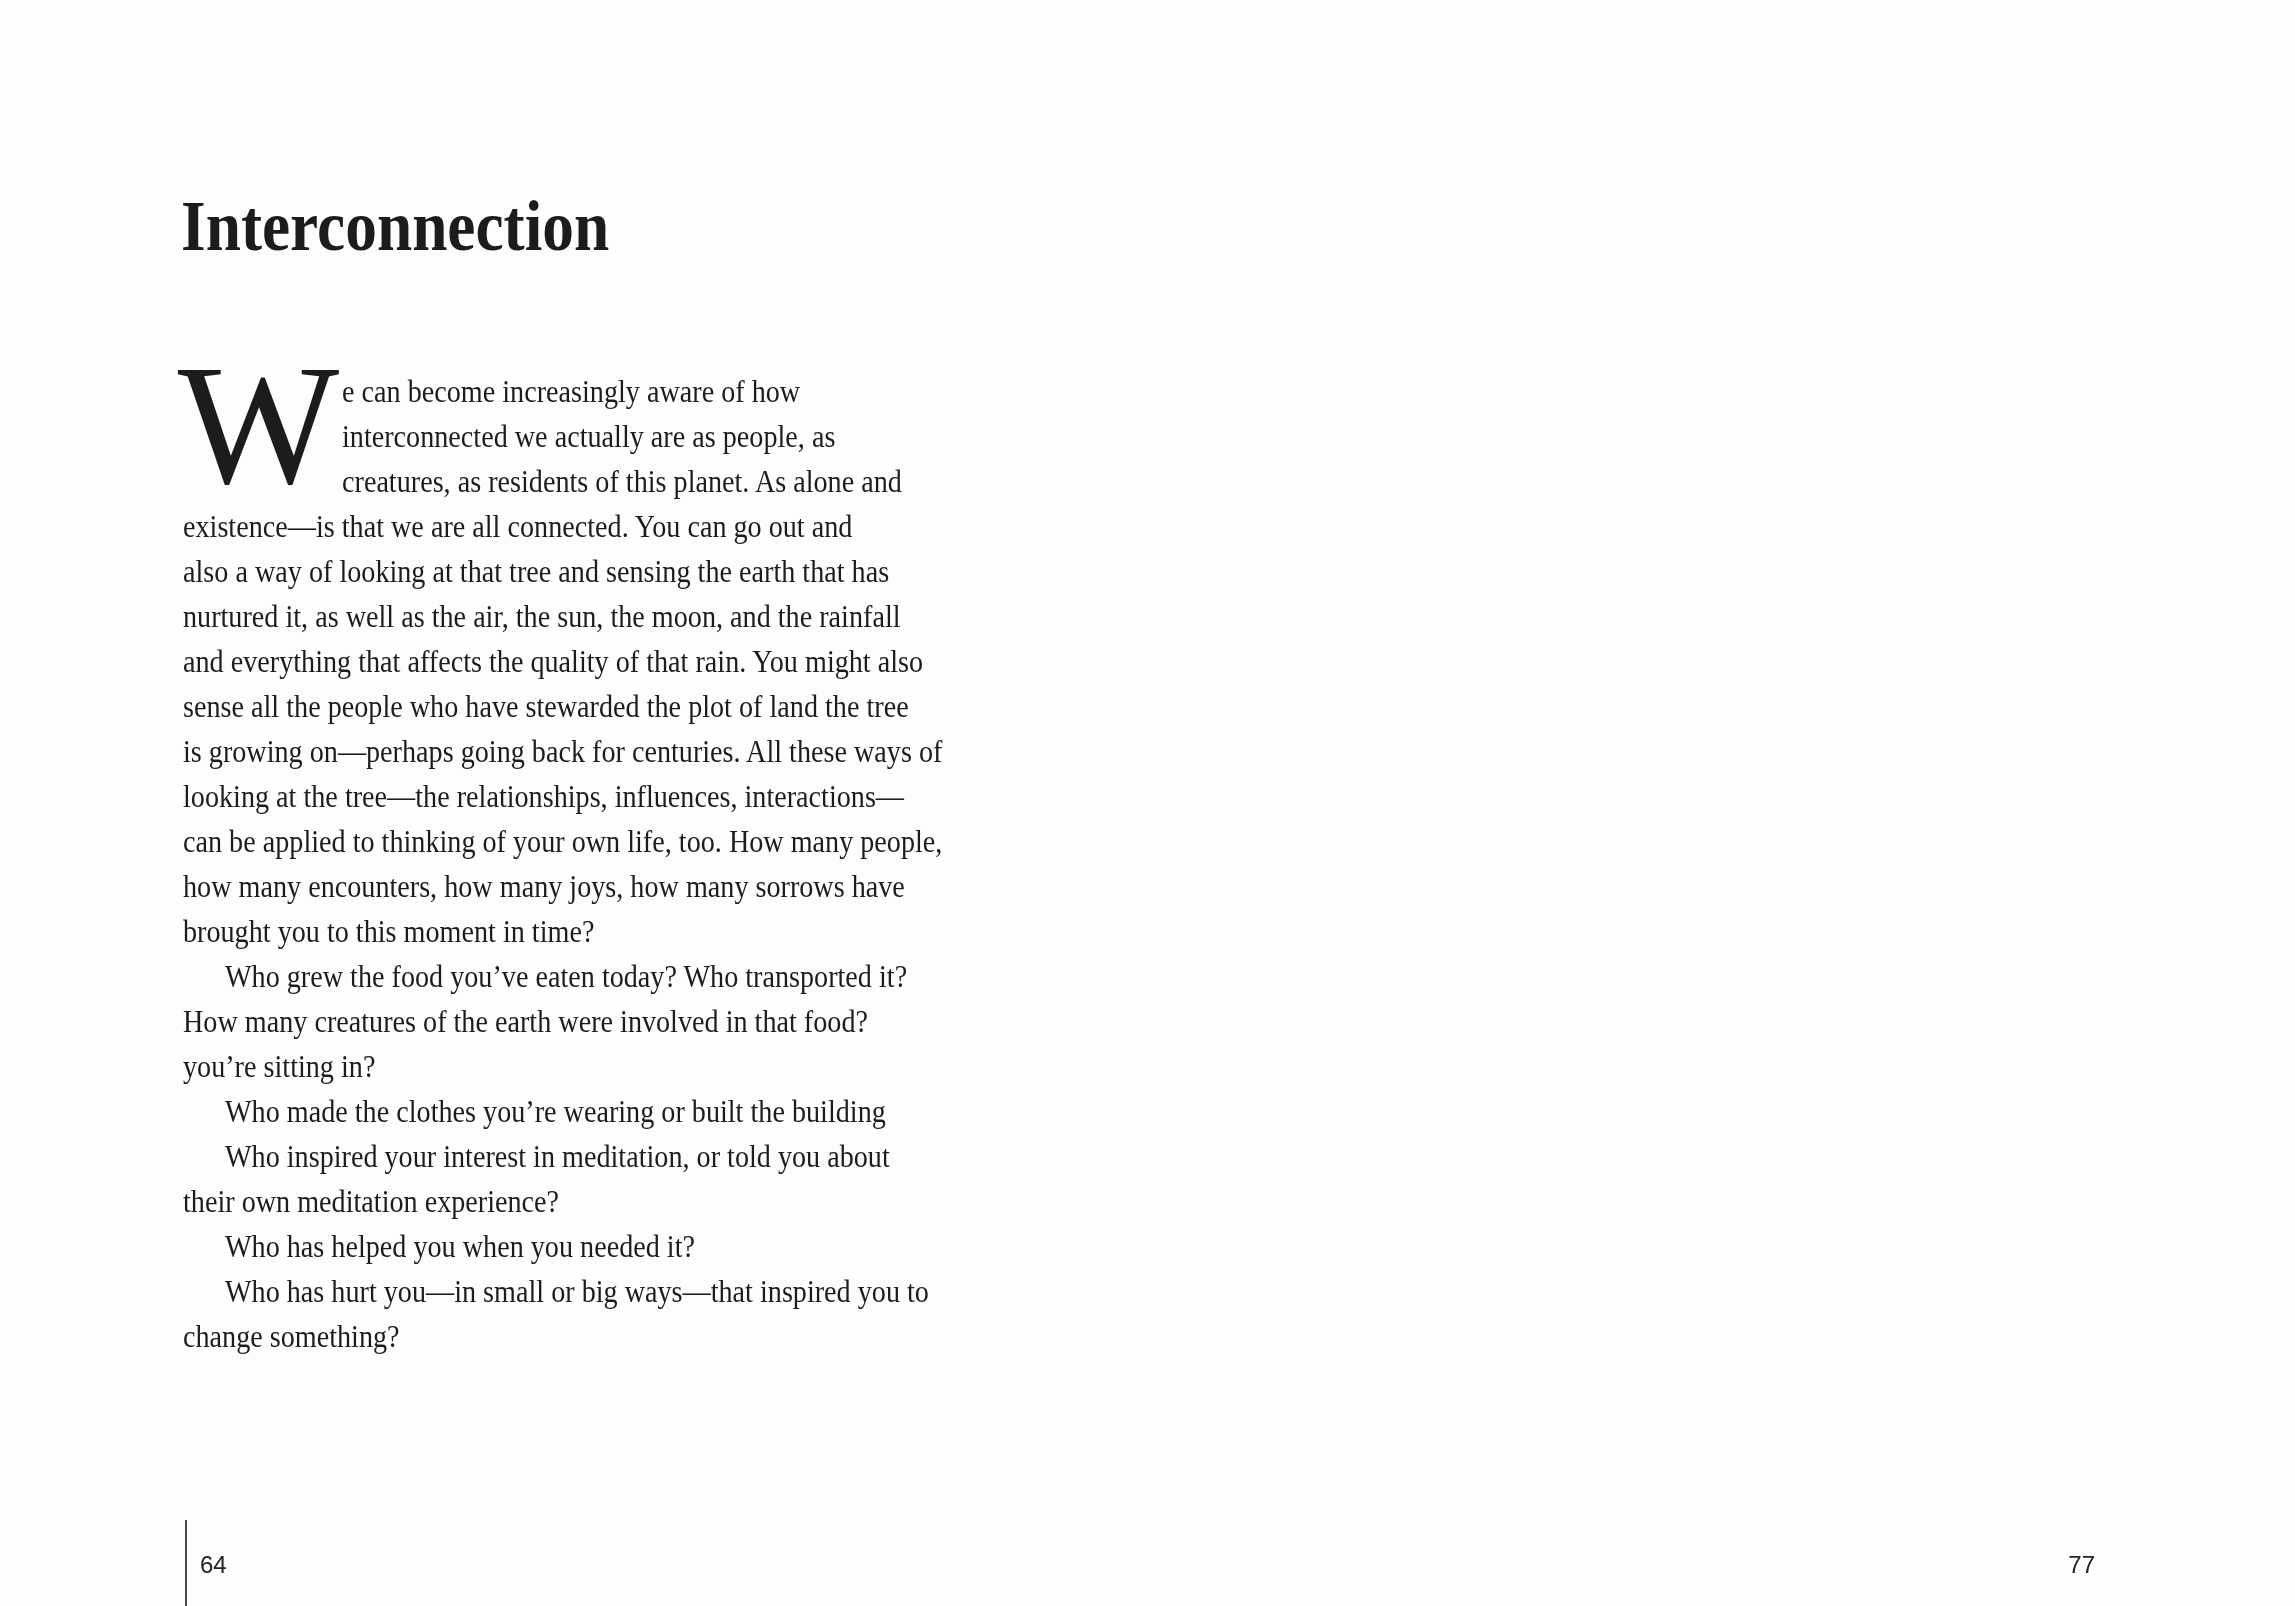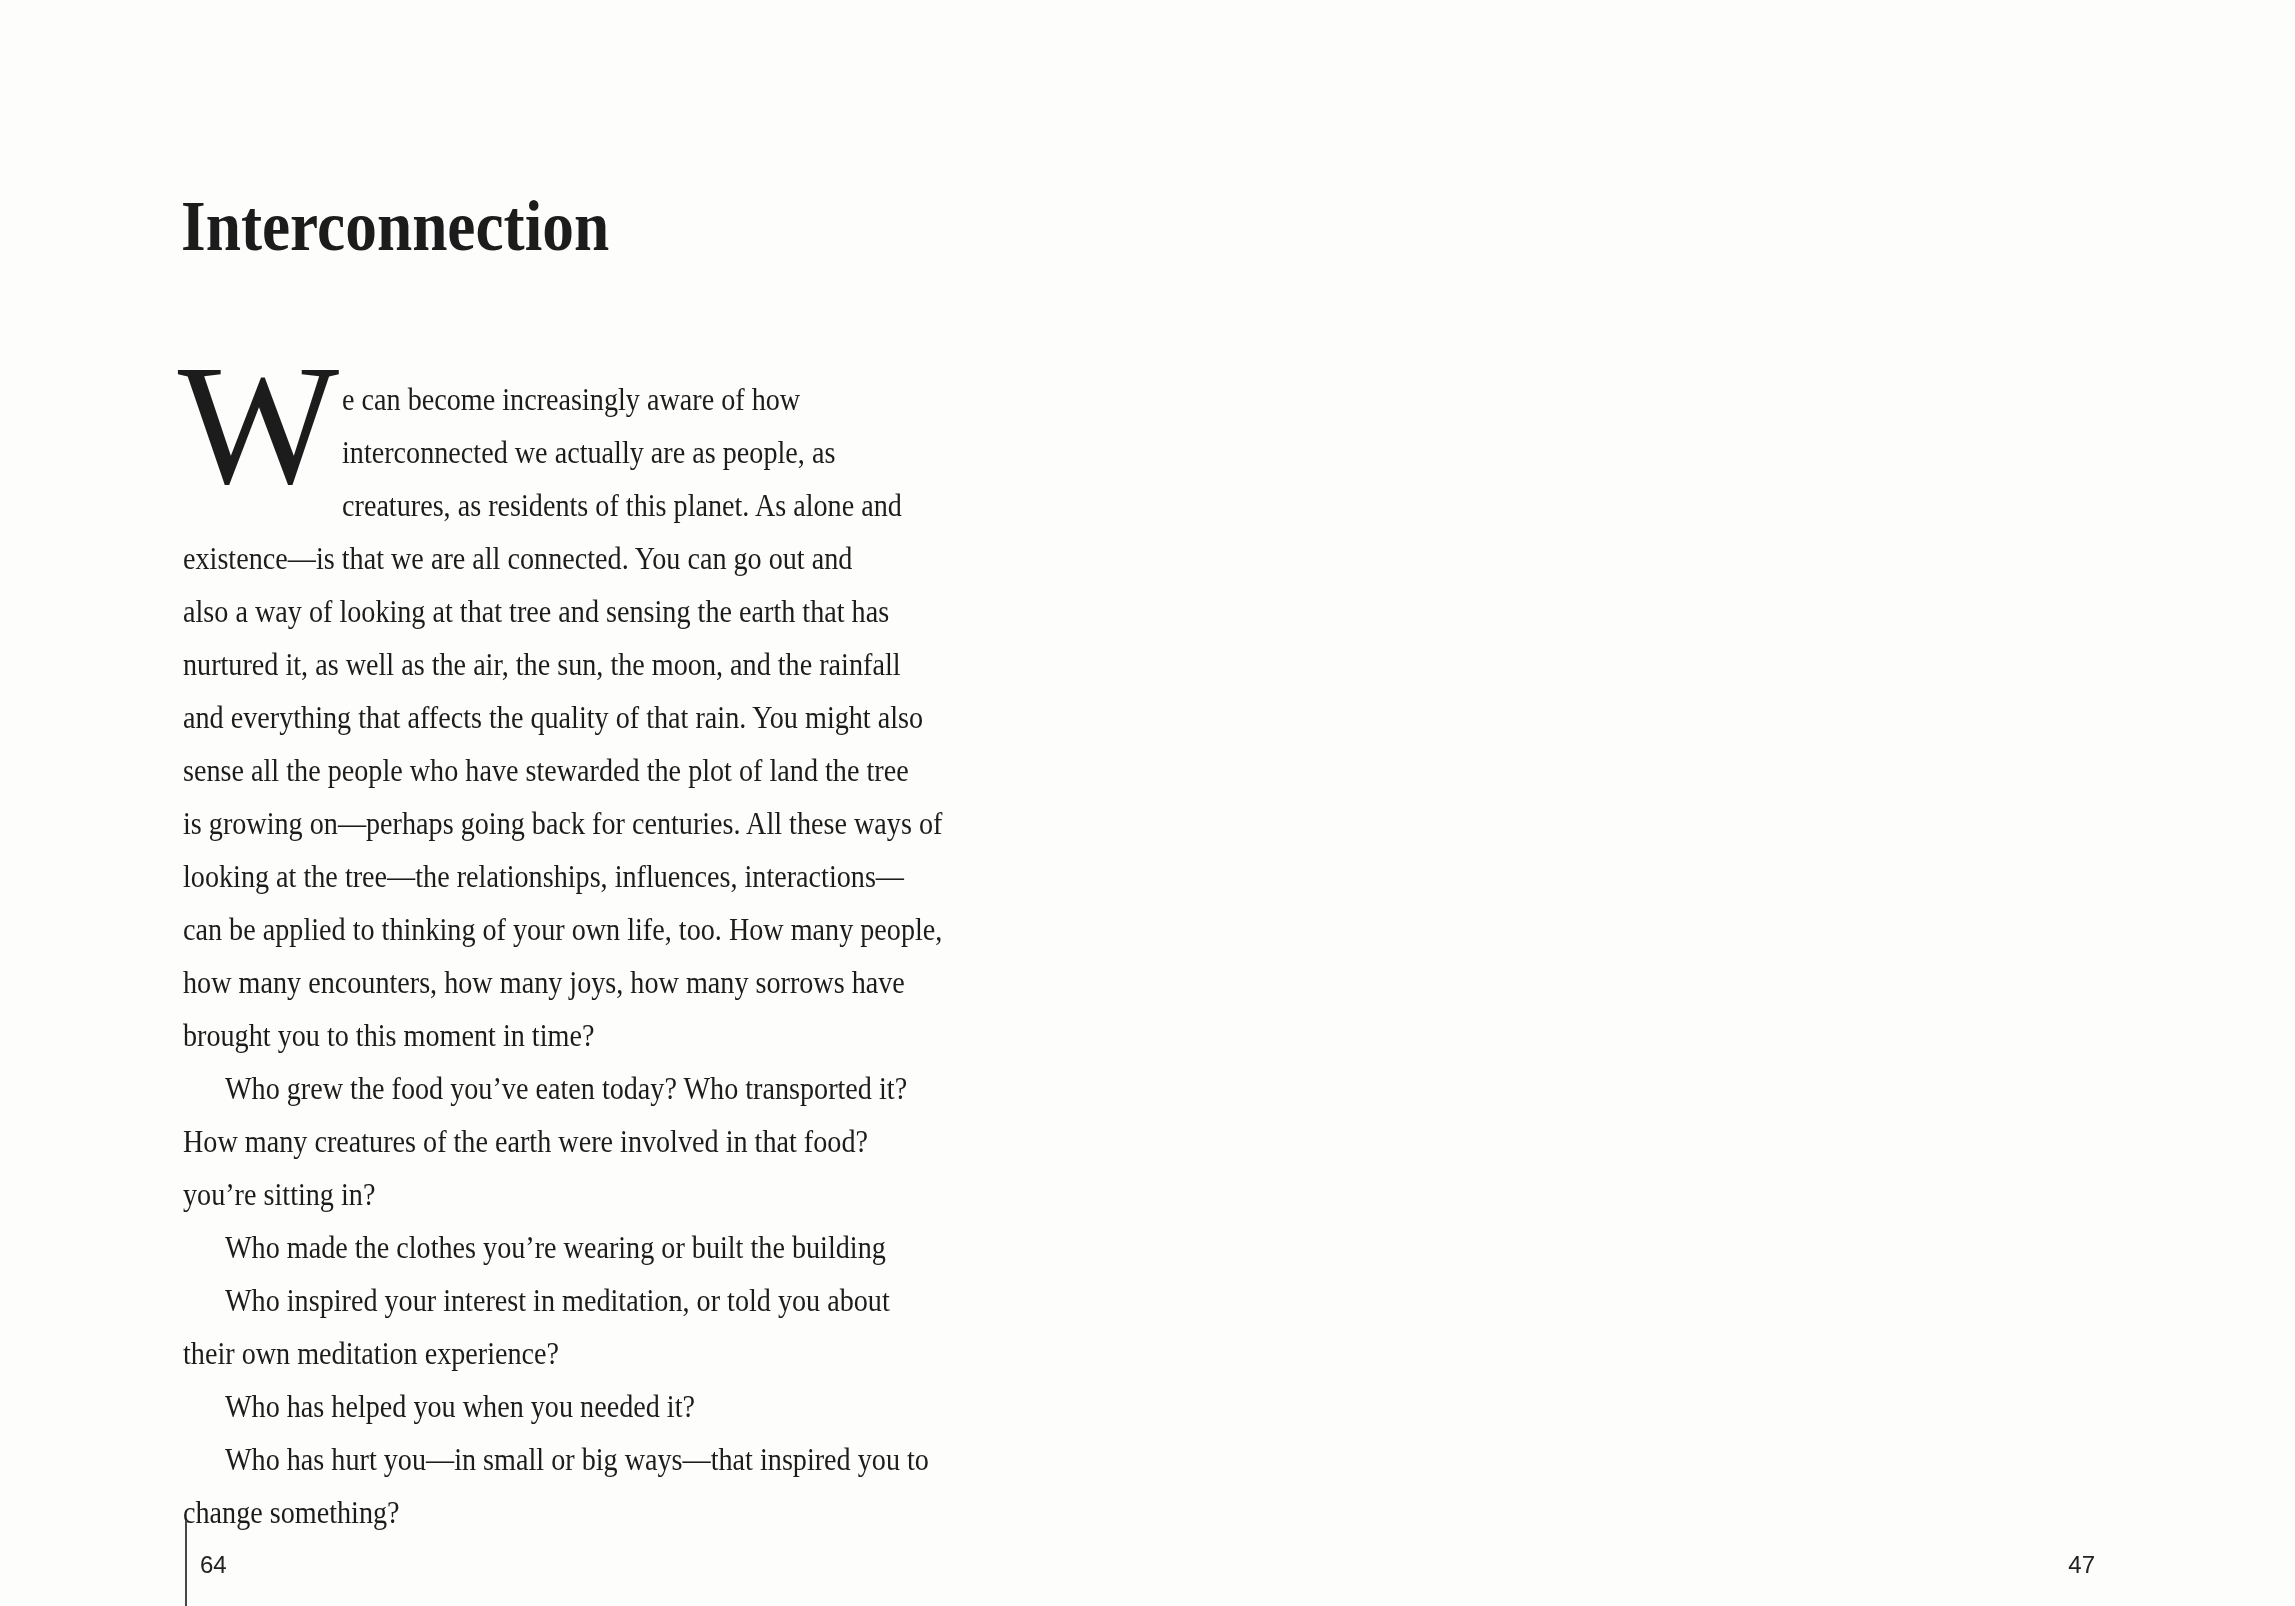--- a/index.html
+++ b/index.html
@@ -17,21 +17,21 @@
   
   .title-row{
     position:absolute;left:181px;top:184px;height:85px;line-height:85px;
     font-size:72px;font-weight:700;white-space:nowrap;
   }
 
   
   .body-block{position:absolute;font-size:32px;}
   .left-body{left:183px;top:369px;width:799px;}
 
-  .trow{height:45px;line-height:45px;white-space:nowrap;margin-top:8px;}
+  .trow{height:45px;line-height:45px;white-space:nowrap;}
   .tl{display:inline-block;transform:scaleX(0.88);transform-origin:0 50%;}
   .indent-row{padding-left:42px;}
   .dc-row{padding-left:159px;}
 
   .dropcap{
     position:absolute;left:-5.3px;top:-30px;
     font-size:171px;line-height:1;font-weight:400;
   }
 
   
@@ -92,16 +92,16 @@
           <div class="trow"><span class="tl">change something?</span></div>
         </div>
     </div>
 
     <div class="footer-rule rule-left"></div>
     <div class="folio folio-left">64</div>
   </div>
 
   <div class="page page-right">
 
-    <div class="folio folio-right">47</div>
+    <div class="folio folio-right">77</div>
   </div>
 </div>
 
 
 </body></html>

